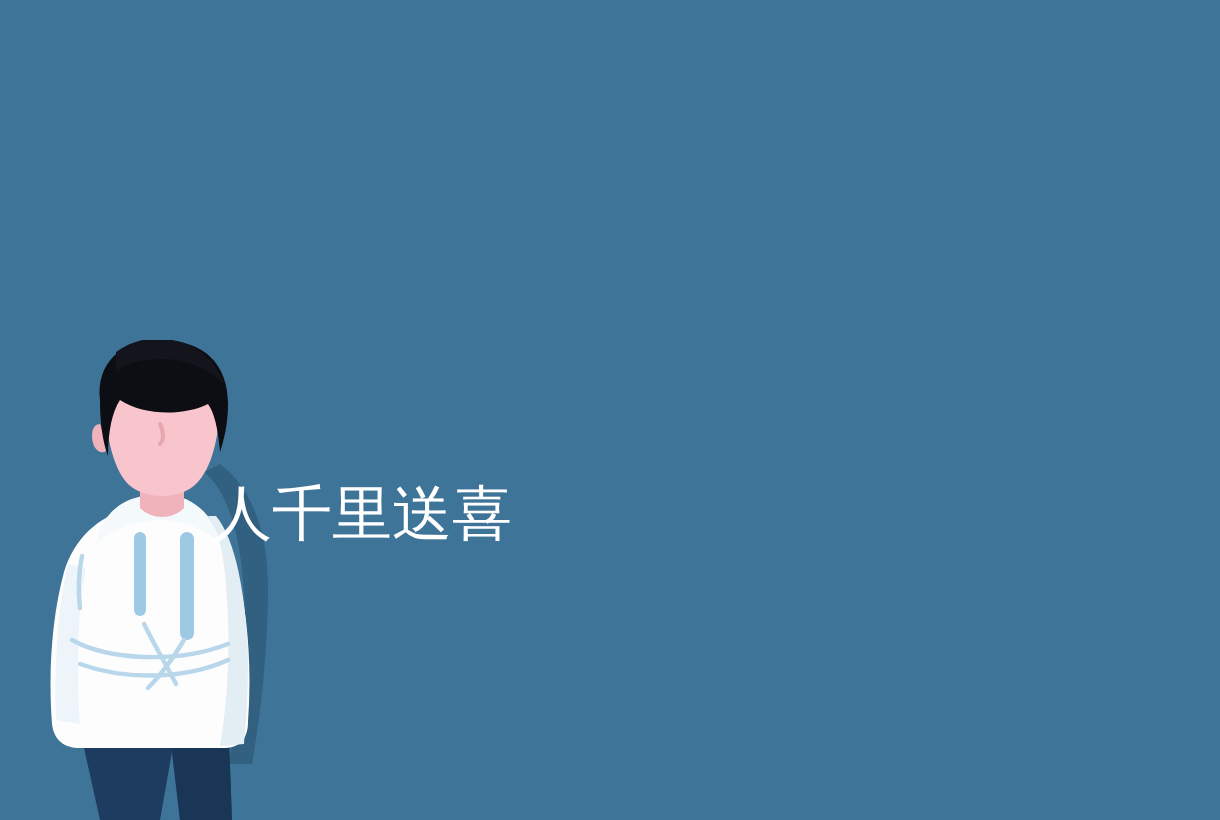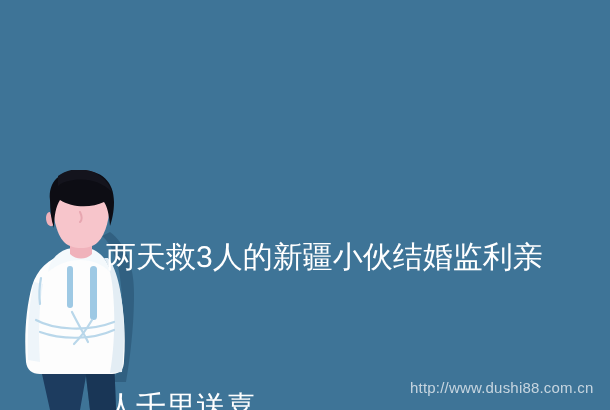--- a/index.html
+++ b/index.html
@@ -129,19 +129,17 @@
         <path d="M22 150 C40 160 74 162 100 152"></path>
         <path d="M26 162 C48 170 78 170 100 160"></path>
         <path d="M58 142 C64 154 70 164 74 172"></path>
         <path d="M78 150 C72 160 66 168 60 174"></path>
         <path d="M27 108 C25 118 25 126 26 134"></path>
       </g>
     </svg>
   </div>
 
   <div id="headline">
-    <span class="hl-line">两天救3人的新疆小伙结婚监利亲</span>
     <span class="hl-line">人千里送喜</span>
   </div>
 
-  <div id="watermark">http://www.dushi88.com.cn</div>
 
 </div>
 
 </body></html>

